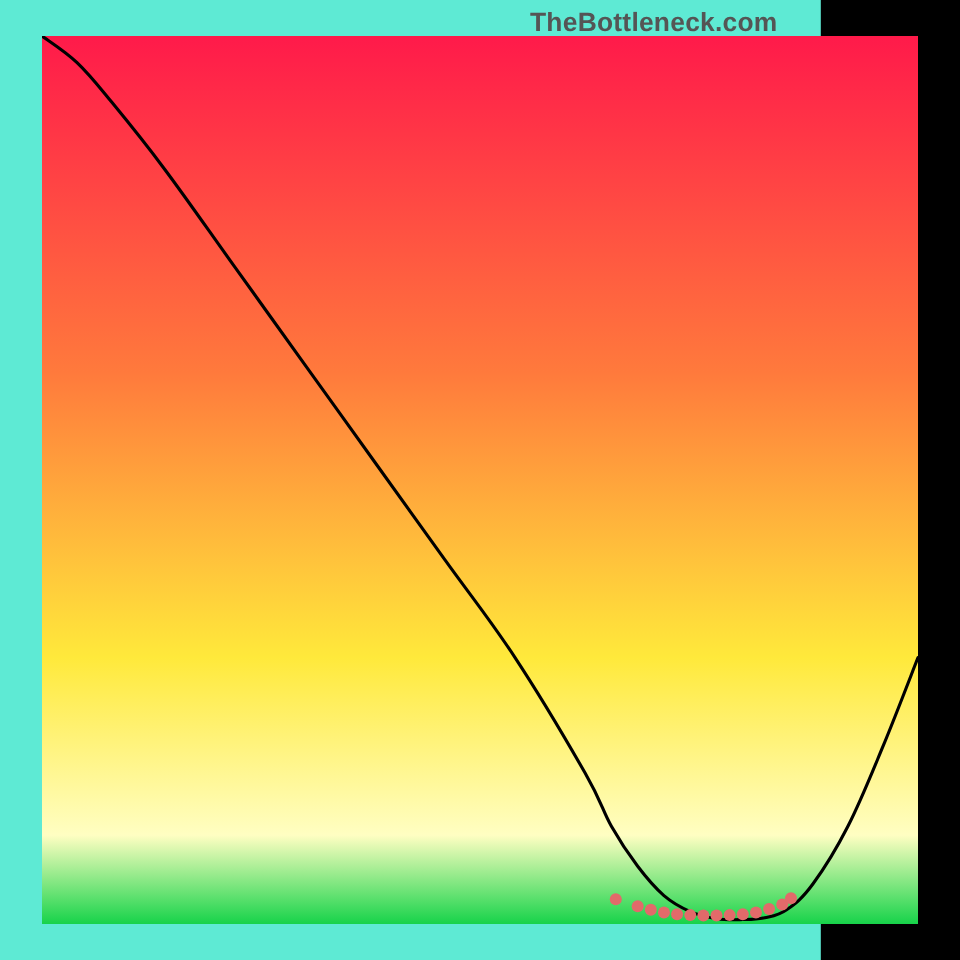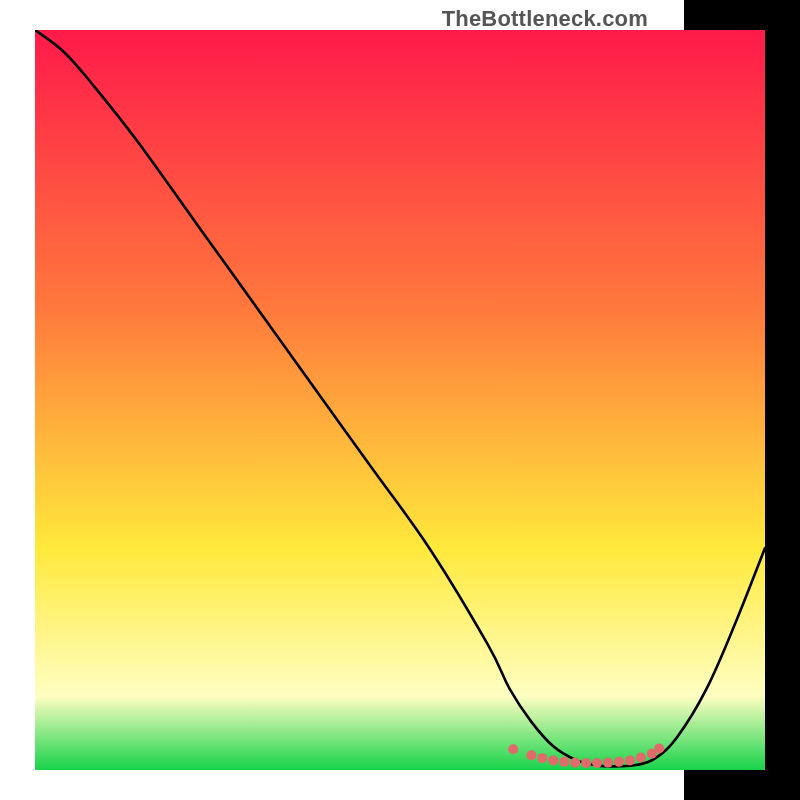--- a/index.html
+++ b/index.html
@@ -9,21 +9,21 @@
     height: 800px;
     background: #000;
     overflow: hidden;
   }
   .frame {
     position: absolute;
     left: 0;
     top: 0;
     width: 684px;
     height: 800px;
-    background: #ffffff;
+    background: #5eead4;
   }
   .plot {
     position: absolute;
     left: 35px;
     top: 30px;
     width: 730px;
     height: 740px;
     overflow: hidden;
   }
   .watermark {

